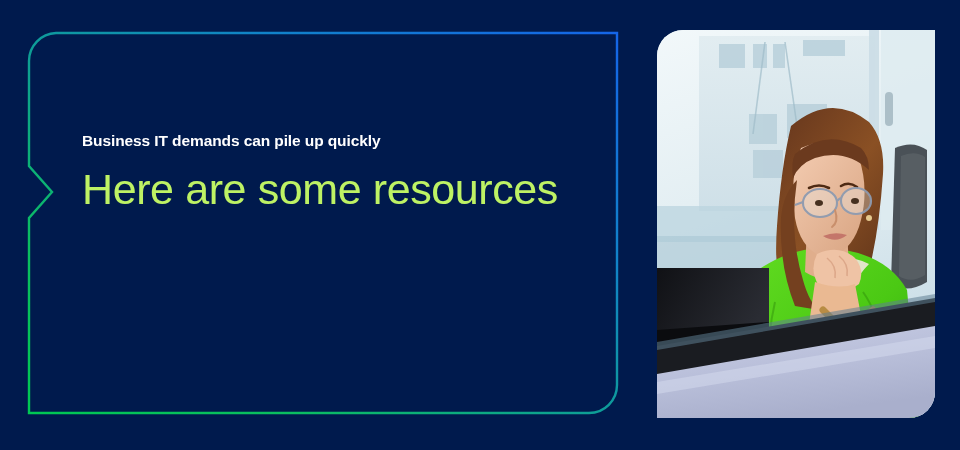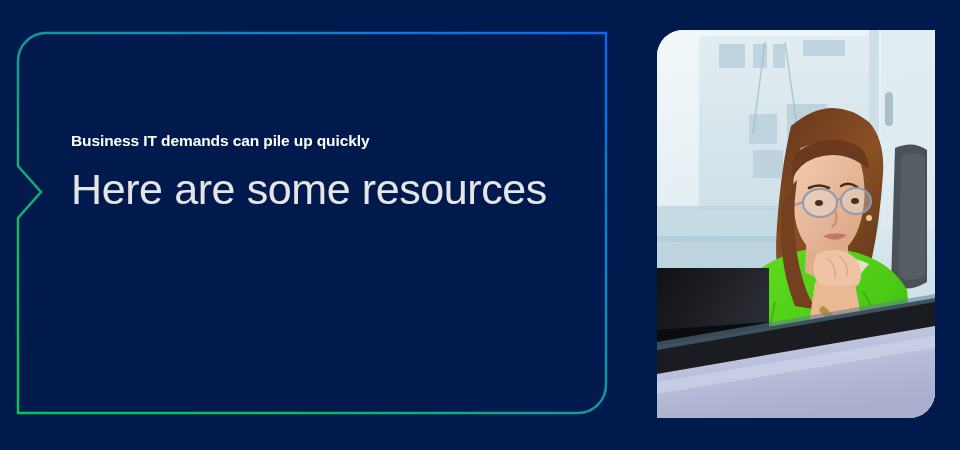--- a/index.html
+++ b/index.html
@@ -19,21 +19,21 @@
   
   .banner {
     position:absolute;
     inset:0;
     background:#001A4D;
   }
 
   
   .card {
     position:absolute;
-    left:17px; top:32px;
+    left:28px; top:32px;
     width:590px; height:382px;
   }
 
   
   .card-frame {
     position:absolute;
     left:0; top:0;
     width:590px; height:382px;
     overflow:visible;
   }
@@ -52,21 +52,21 @@
     color:#FFFFFF;
     letter-spacing:-0.1px;
     line-height:1.1;
     white-space:nowrap;
   }
 
   .headline {
     margin-top:15px;
     font-size:43px;
     font-weight:300;
-    color:#e5e5e5;
+    color:#bef264;
     line-height:1.17;
     letter-spacing:-0.4px;
   }
   .headline .hl-line { display:block; white-space:nowrap; }
 
   
   .photo {
     position:absolute;
     left:657px; top:30px;
     width:278px; height:388px;

